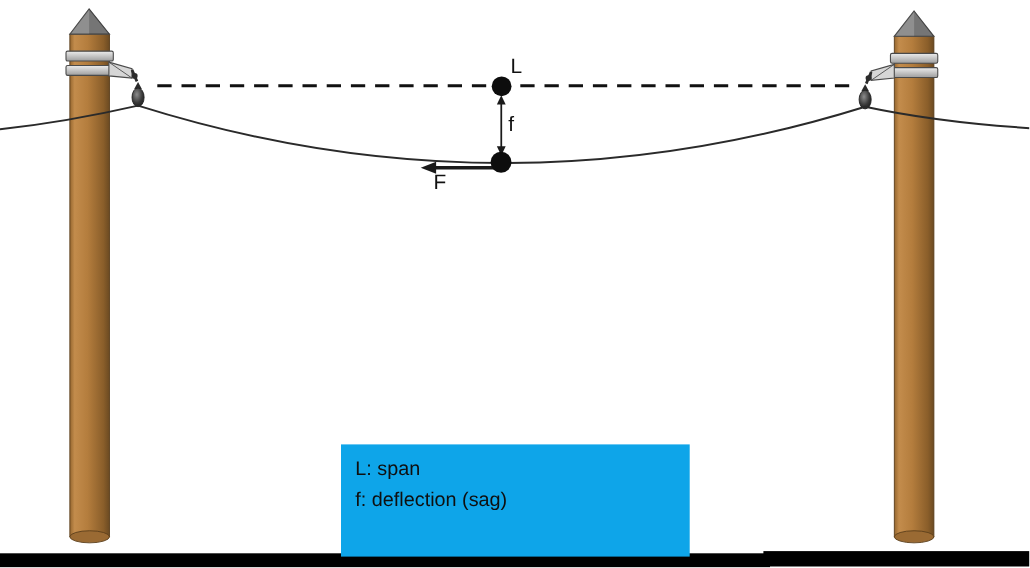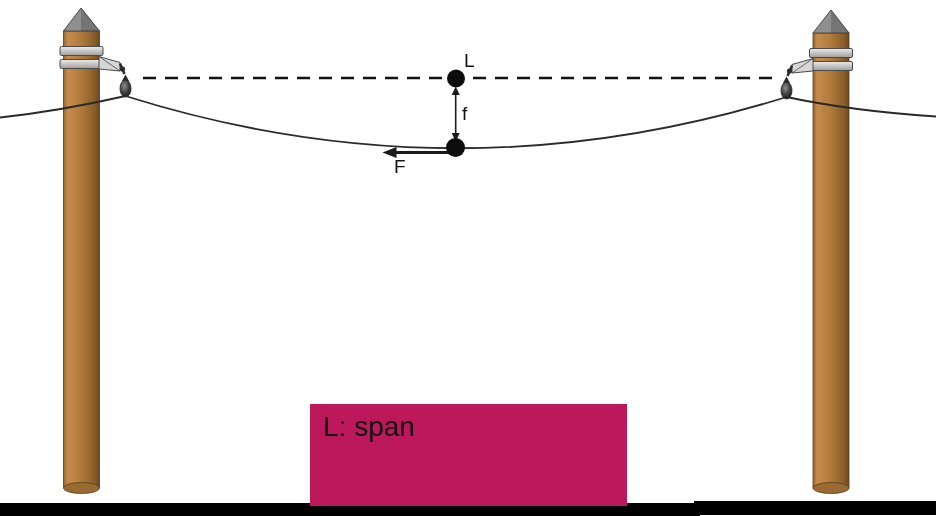--- a/index.html
+++ b/index.html
@@ -10,22 +10,22 @@
   #diagram-svg{position:absolute;left:0;top:0;}
   .lbl{
     position:absolute;color:#111;font-size:19px;line-height:19px;
     font-family:"Liberation Sans", sans-serif;
   }
   .lbl-L{left:464px;top:51px;}
   .lbl-f{left:462px;top:104px;}
   .lbl-F{left:394px;top:157px;}
   .legend{
     position:absolute;left:310px;top:404px;width:317px;height:102px;
-    background:#be185d;box-sizing:border-box;padding:9px 0 0 13px;
-    color:#0f0f0f;font-size:28px;line-height:27.5px;
+    background:#0ea5e9;box-sizing:border-box;padding:9px 0 0 13px;
+    color:#0f0f0f;font-size:18px;line-height:27.5px;
   }
 </style>
 </head>
 <body>
 
 <div id="canvas">
 
   <svg id="diagram-svg" width="936" height="516" viewBox="0 0 936 516">
     <defs>
       <linearGradient id="poleGrad" x1="0" y1="0" x2="1" y2="0">
@@ -97,15 +97,16 @@
     <rect x="0" y="503" width="700" height="13" fill="#000000"></rect>
     <rect x="694" y="501" width="242" height="14" fill="#000000"></rect>
   </svg>
 
   <div class="lbl lbl-L">L</div>
   <div class="lbl lbl-f">f</div>
   <div class="lbl lbl-F">F</div>
 
   <div class="legend">
     <div>L: span</div>
+    <div>f: deflection (sag)</div>
   </div>
 
 </div>
 
 </body></html>

